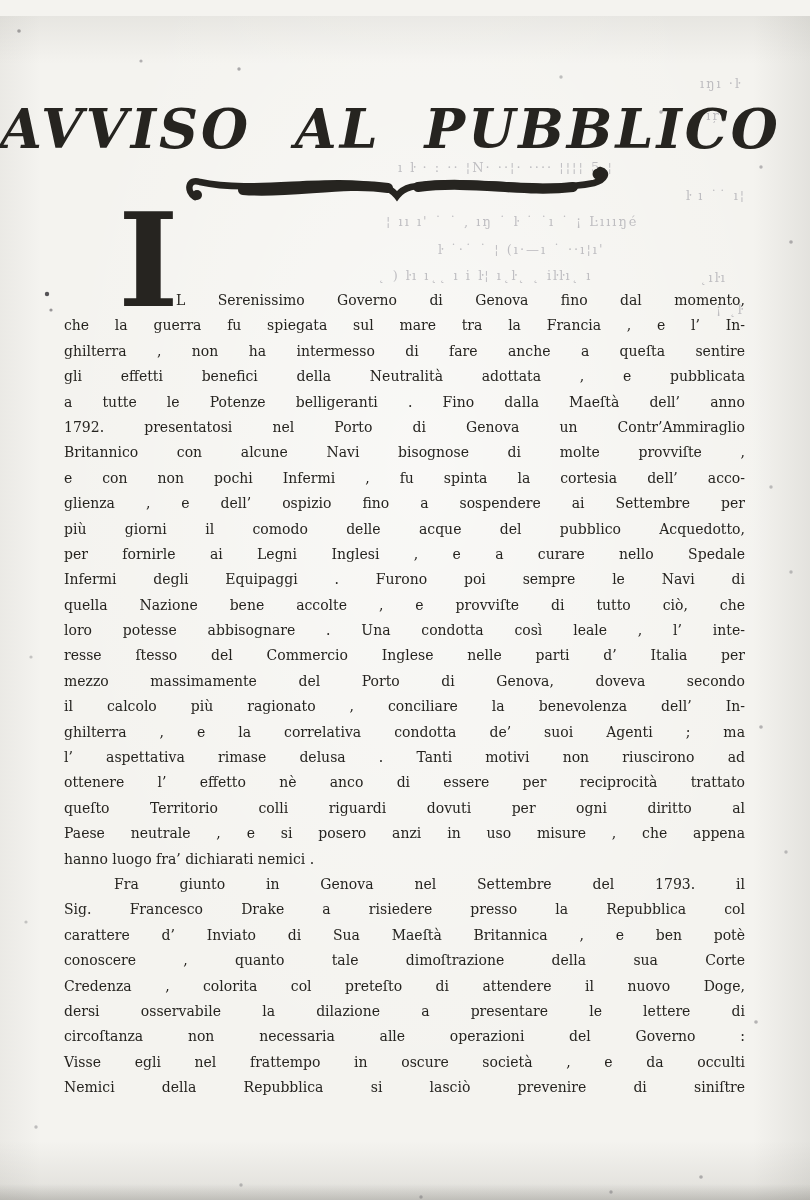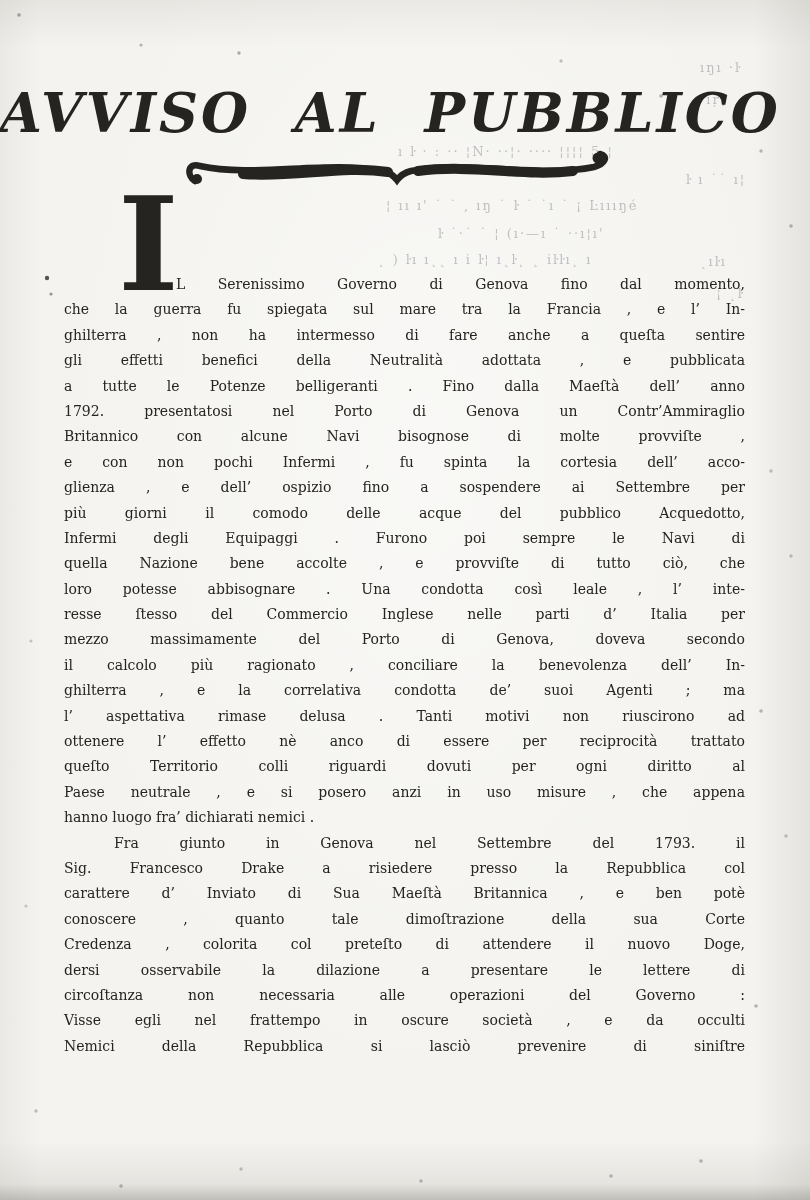--- a/index.html
+++ b/index.html
@@ -1,21 +1,21 @@
 <!DOCTYPE html>
 <html style="--ink: #262420; --paper: #f4f3ef; --ghost: #9b9aa2;"><head>
 <meta charset="utf-8">
 <style>
   html, body { margin:0; padding:0; }
   body {
     width:810px; height:1200px; position:relative; overflow:hidden;
     background: var(--paper, #f4f3ef);
     font-family: "DejaVu Serif", "Liberation Serif", serif;
   }
-  .page { position:absolute; inset:0; }
+  .page { position:absolute; inset:0;margin-top:16px; }
   
   .page::before {
     content:""; position:absolute; inset:0; pointer-events:none;
     background:
       radial-gradient(ellipse at 52% 38%, rgba(255,255,255,0.45), rgba(255,255,255,0) 62%),
       linear-gradient(180deg, rgba(150,148,140,0.14), rgba(150,148,140,0) 4%, rgba(150,148,140,0) 95%, rgba(140,138,130,0.20)),
       linear-gradient(90deg, rgba(150,148,140,0.10), rgba(150,148,140,0) 5%, rgba(150,148,140,0) 93%, rgba(140,138,132,0.16));
   }
   .title {
     position:absolute; left:0; width:646px; top:82px; text-align:right;
@@ -111,20 +111,21 @@
       <div class="tline after-dropcap">L Serenissimo Governo di Genova fino dal momento,</div>
       <div class="tline">che la guerra fu spiegata sul mare tra la Francia , e l’ In-</div>
       <div class="tline">ghilterra , non ha intermesso di fare anche a queſta sentire</div>
       <div class="tline">gli effetti benefici della Neutralità adottata , e pubblicata</div>
       <div class="tline">a tutte le Potenze belligeranti . Fino dalla Maeſtà dell’ anno</div>
       <div class="tline">1792. presentatosi nel Porto di Genova un Contr’Ammiraglio</div>
       <div class="tline">Britannico con alcune Navi bisognose di molte provviſte ,</div>
       <div class="tline">e con non pochi Infermi , fu spinta la cortesia dell’ acco-</div>
       <div class="tline">glienza , e dell’ ospizio fino a sospendere ai Settembre per</div>
       <div class="tline">più giorni il comodo delle acque del pubblico Acquedotto,</div>
+      <div class="tline">per fornirle ai Legni Inglesi , e a curare nello Spedale</div>
       <div class="tline">Infermi degli Equipaggi . Furono poi sempre le Navi di</div>
       <div class="tline">quella Nazione bene accolte , e provviſte di tutto ciò, che</div>
       <div class="tline">loro potesse abbisognare . Una condotta così leale , l’ inte-</div>
       <div class="tline">resse ſtesso del Commercio Inglese nelle parti d’ Italia per</div>
       <div class="tline">mezzo massimamente del Porto di Genova, doveva secondo</div>
       <div class="tline">il calcolo più ragionato , conciliare la benevolenza dell’ In-</div>
       <div class="tline">ghilterra , e la correlativa condotta de’ suoi Agenti ; ma</div>
       <div class="tline">l’ aspettativa rimase delusa . Tanti motivi non riuscirono ad</div>
       <div class="tline">ottenere l’ effetto nè anco di essere per reciprocità trattato</div>
       <div class="tline">queſto Territorio colli riguardi dovuti per ogni diritto al</div>

